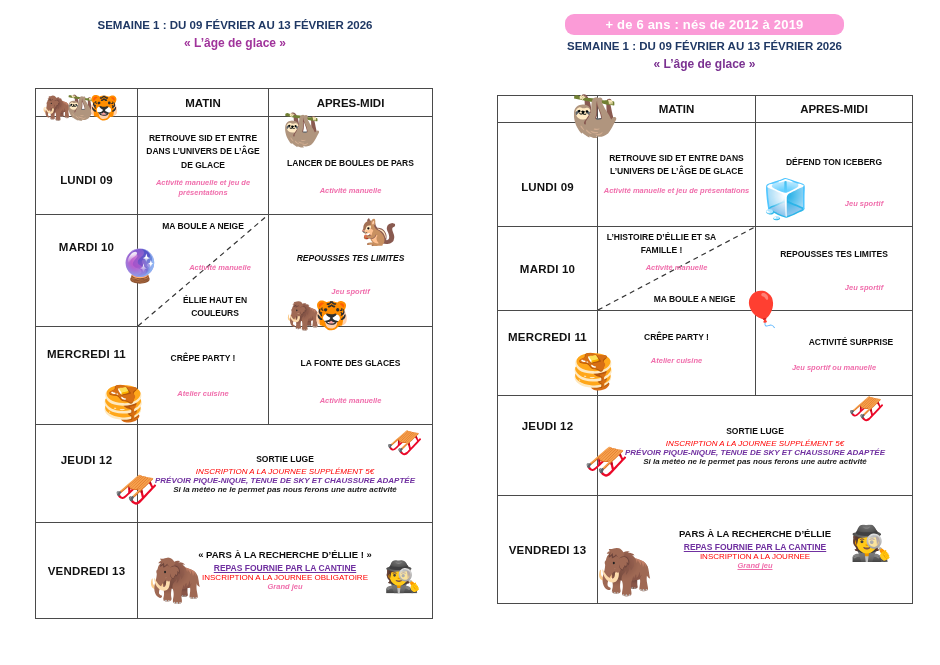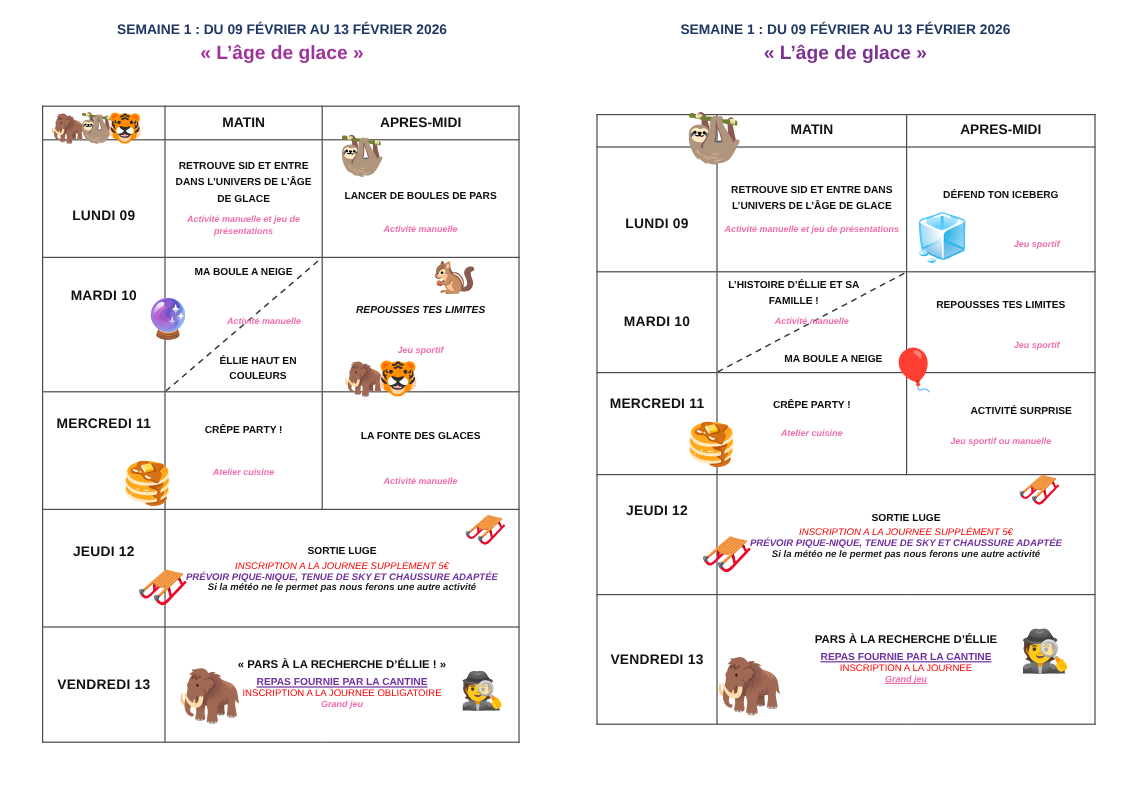--- a/index.html
+++ b/index.html
@@ -10,21 +10,21 @@
   .half-head{position:absolute;top:14px;text-align:center;}
   #left-head{left:30px;width:410px;}
   #right-head{left:492px;width:425px;}
   .banner{
     display:inline-block;border-radius:9px;padding:3px 14px;color:#ffffff;
     font-weight:bold;font-size:13px;letter-spacing:.2px;
   }
   .banner-left{background:#7FA7D9;}
   .banner-right{background:#FB9BD7;padding-left:40px;padding-right:40px;}
   .week{margin-top:5px;font-weight:bold;font-size:11.5px;color:#1F3864;}
-  .theme{margin-top:5px;font-weight:bold;font-size:16px;}
+  .theme{margin-top:5px;font-weight:bold;font-size:12px;}
   .theme-left{color:#A0339B;}
   .theme-right{color:#7B3291;}
 
   table{border-collapse:collapse;table-layout:fixed;position:absolute;background:#fff;}
   #left-table{left:35px;top:88px;}
   #right-table{left:497px;top:95px;}
   td{border:1px solid #4a4a4a;padding:2px 3px;text-align:center;vertical-align:middle;position:relative;}
   .colhead{font-weight:bold;font-size:11.5px;}
   .day{font-weight:bold;font-size:11.5px;letter-spacing:.2px;}
   .act{font-weight:bold;font-size:8.5px;line-height:1.55;color:#0d0d0d;}
@@ -47,20 +47,21 @@
 </style>
 </head>
 <body>
 
 <div class="half-head" id="left-head">
   <div class="week">SEMAINE 1 : DU 09 FÉVRIER AU 13 FÉVRIER 2026</div>
   <div class="theme theme-left">« L’âge de glace »</div>
 </div>
 
 <div class="half-head" id="right-head">
+  <span class="banner banner-right">+ de 6 ans : nés de 2012 à 2019</span>
   <div class="week">SEMAINE 1 : DU 09 FÉVRIER AU 13 FÉVRIER 2026</div>
   <div class="theme theme-right">« L’âge de glace »</div>
 </div>
 
 <table id="left-table">
   <colgroup>
       <col style="width:102px">
       <col style="width:131px">
       <col style="width:164px">
     </colgroup>

